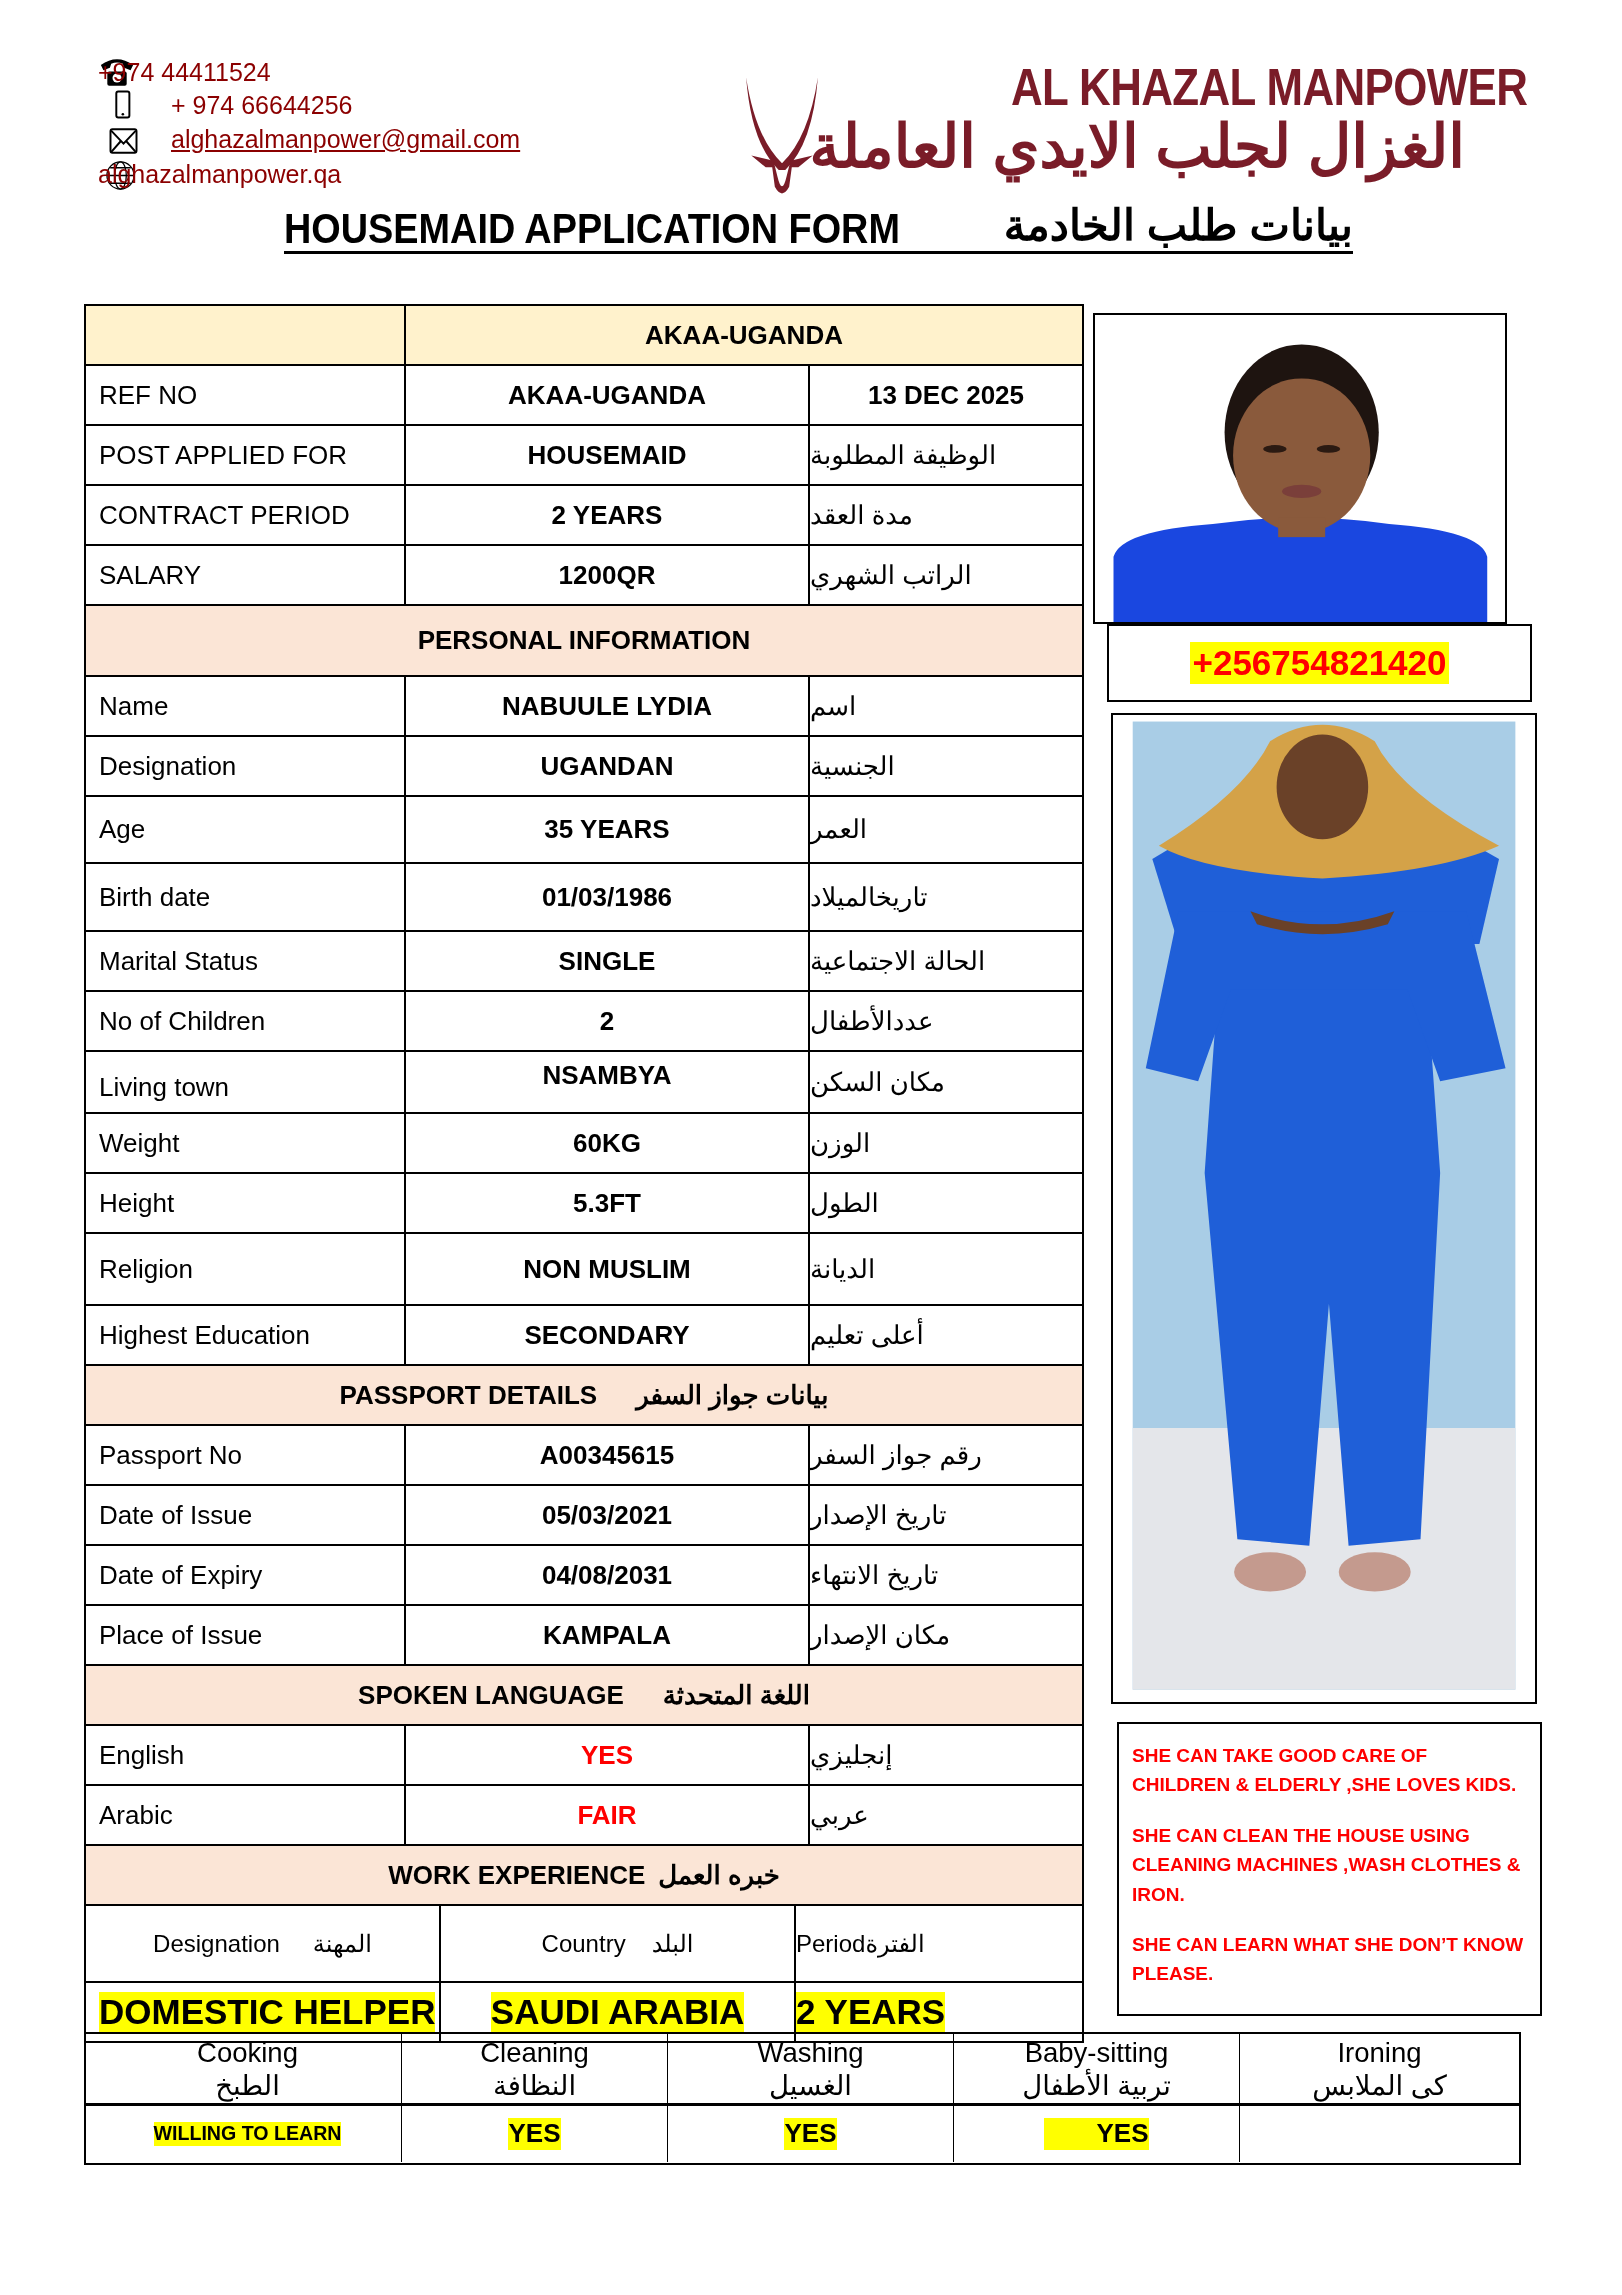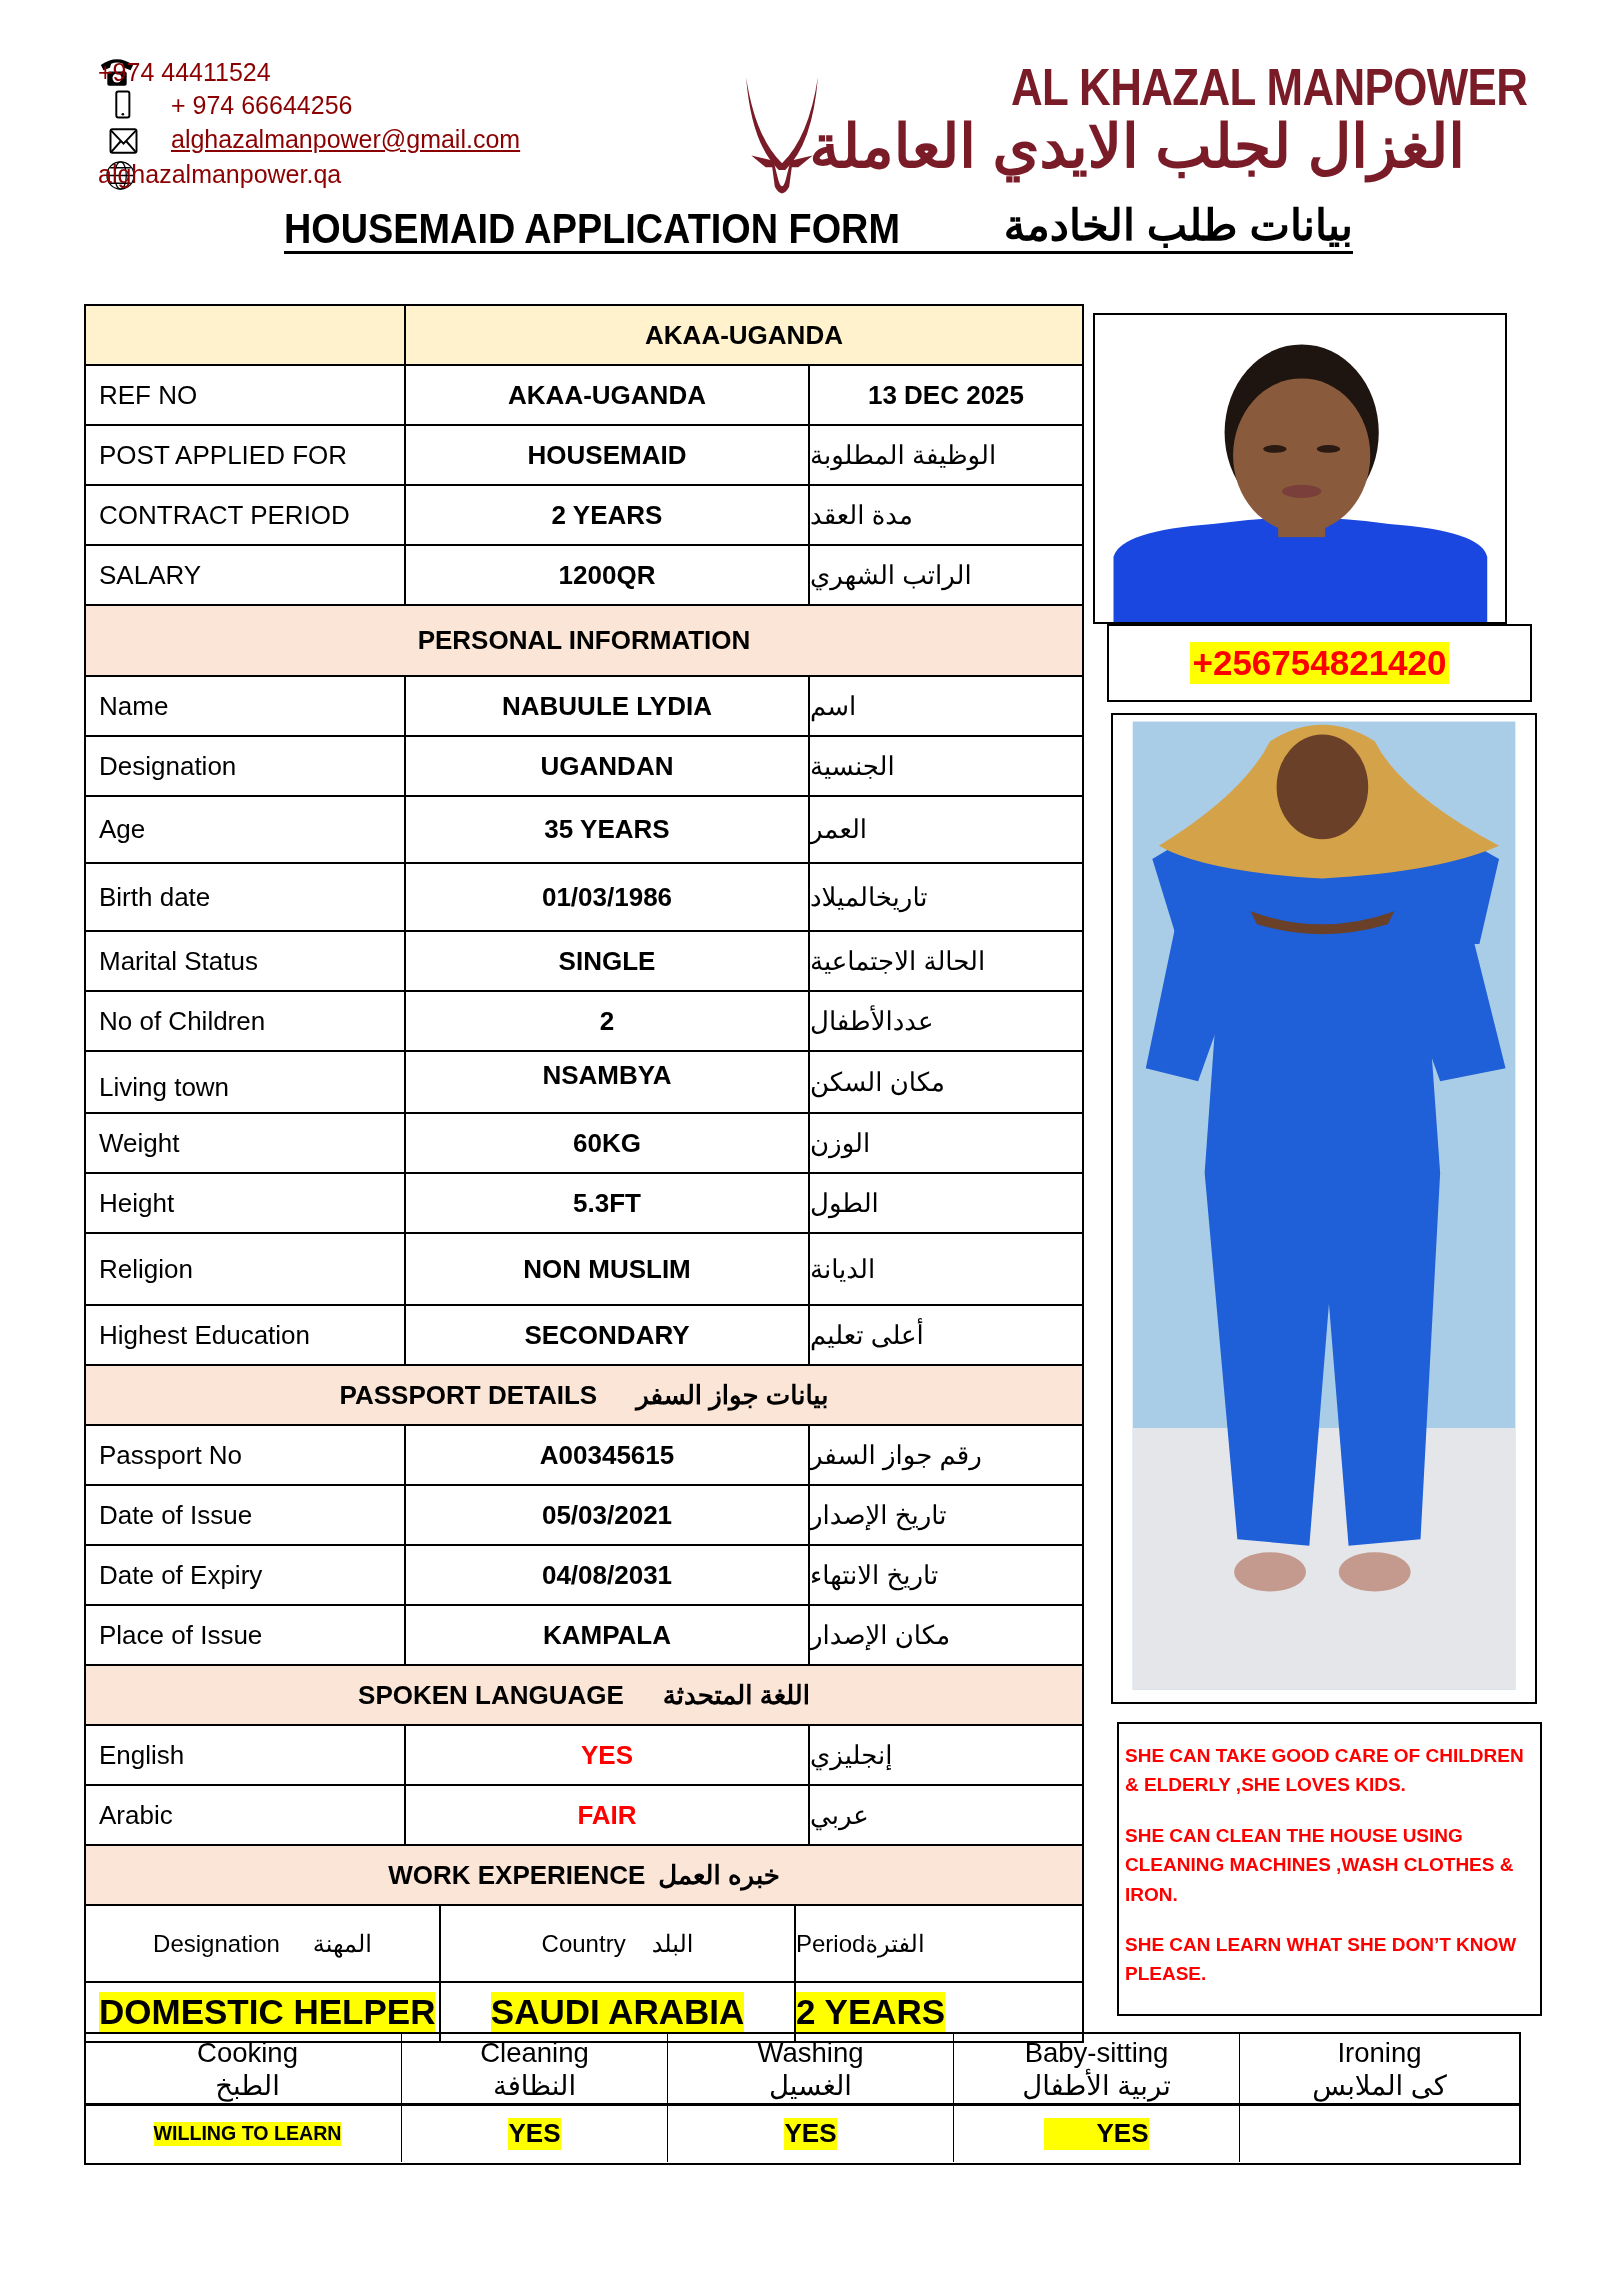--- a/index.html
+++ b/index.html
@@ -46,21 +46,21 @@
   .scell:last-child { border-right:none; }
   .s1 { width:308px; } .s2 { width:266px; } .s3 { width:286px; } .s4 { width:286px; } .s5 { flex:1; }
   .scell .ar { direction:rtl; }
   .sval { font-weight:bold; font-size:26px; }
 
   
   .photo1 { position:absolute; left:1093px; top:313px; width:414px; height:311px; border:2.6px solid #000; box-sizing:border-box; background:#fff; overflow:hidden; }
   .phonebox { position:absolute; left:1107px; top:624px; width:425px; height:78px; border:2.6px solid #000; box-sizing:border-box; display:flex; align-items:center; justify-content:center; }
   .phonebox span { background:#ffff00; color:#ff0000; font-weight:bold; font-size:35px; padding:1.3px 2.6px; }
   .photo2 { position:absolute; left:1111px; top:713px; width:426px; height:991px; border:2.6px solid #000; box-sizing:border-box; background:#fff; overflow:hidden; }
-  .notes { position:absolute; left:1117px; top:1722px; width:425px; height:294px; border:2.6px solid #000; box-sizing:border-box; padding:17px 6px; color:#ff0000; font-weight:bold; font-size:19px; line-height:29.4px; }
+  .notes { position:absolute; left:1117px; top:1722px; width:425px; height:294px; border:2.6px solid #000; box-sizing:border-box; padding:17px 13px; color:#ff0000; font-weight:bold; font-size:19px; line-height:29.4px; }
   .notes p { margin:0 0 21px 0; }
 </style>
 </head>
 <body>
 
 <div>
   <span class="contact ic" style="left:98px;top:56px;">
     <svg width="38" height="31" viewBox="0 0 58 48">
         <path d="M4 14 Q29 -4 54 14 L50 22 L40 18 L38 12 Q29 8 20 12 L18 18 L8 22 Z" fill="#000"></path>
         <rect x="14" y="24" width="30" height="22" rx="3" fill="#000"></rect>

